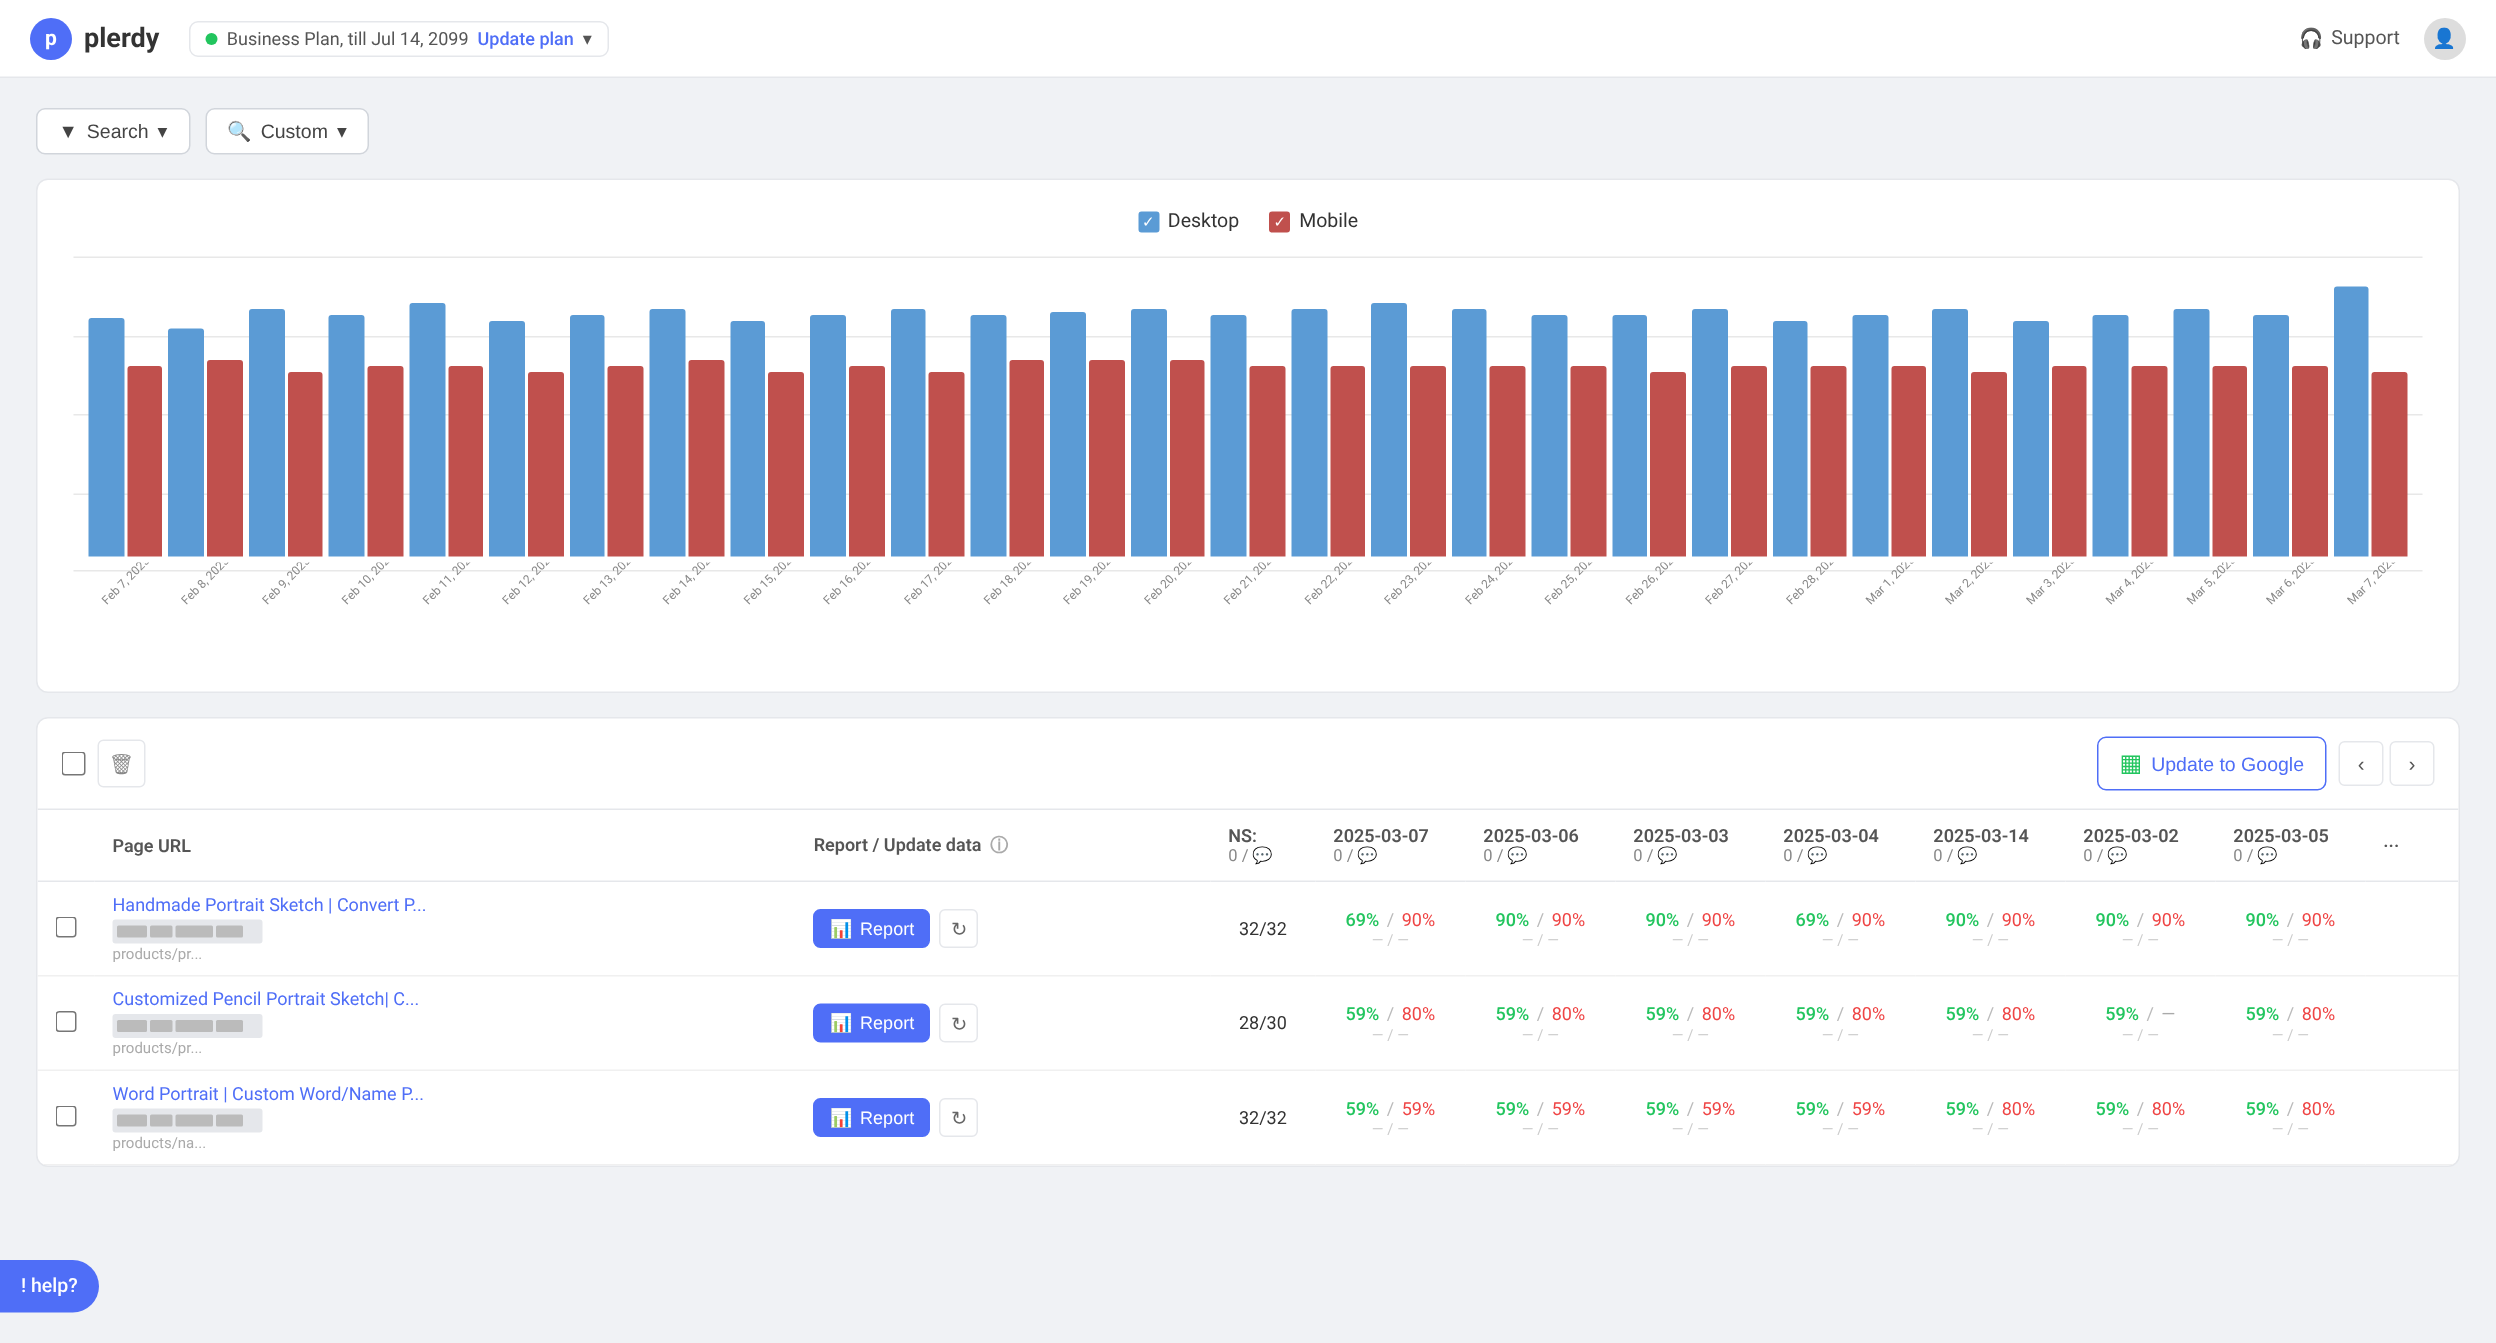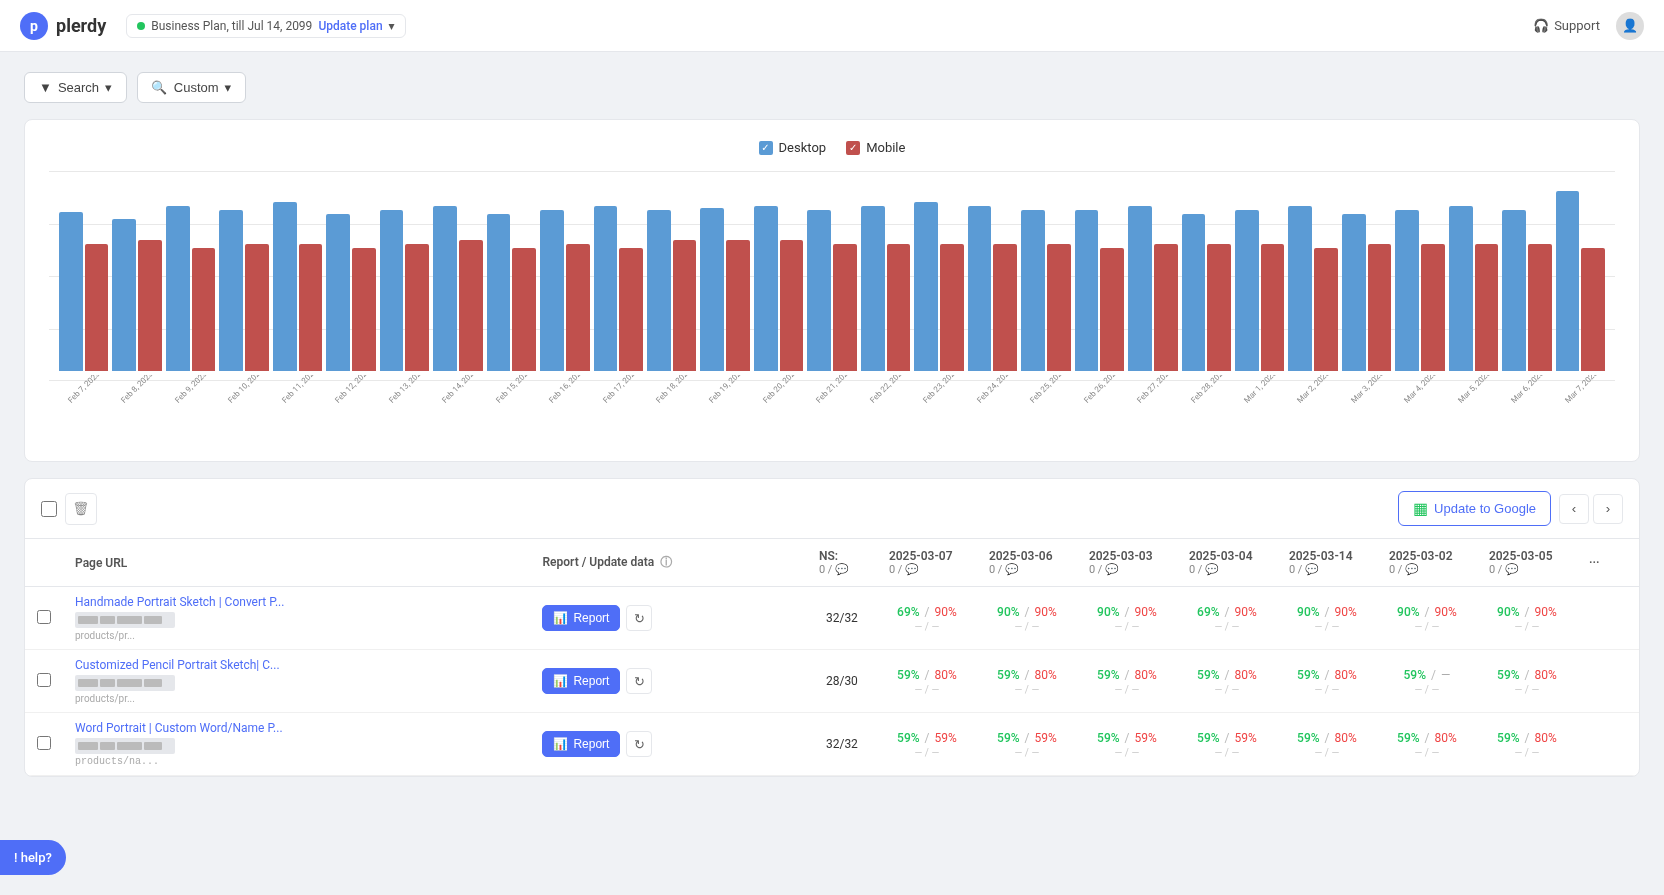--- a/index.html
+++ b/index.html
@@ -410,21 +410,21 @@
             <tr>
               <td class="checkbox-cell"><input type="checkbox" style="width: 14px; height: 14px;"></td>
               <td class="col-url">
                 <a class="url-link" href="#">Word Portrait | Custom Word/Name P...</a>
                 <div class="url-thumb">
                   <div class="thumb-block" style="width: 20px;"></div>
                   <div class="thumb-block" style="width: 15px;"></div>
                   <div class="thumb-block" style="width: 25px;"></div>
                   <div class="thumb-block" style="width: 18px;"></div>
                 </div>
-                <span style="color: rgb(170, 170, 170); font-size: 10px; display: block; margin-top: 2px; font-family: Liberation Mono, monospace;">products/na...</span>
+                <span style="color: rgb(170, 170, 170); font-size: 10px; display: block; margin-top: 2px;">products/na...</span>
               </td>
               <td class="col-report">
                 <div style="display: flex; align-items: center; gap: 6px;">
                   <button class="report-btn"><span style="font-size:12px;">📊</span> Report</button>
                   <button class="refresh-btn">↻</button>
                 </div>
               </td>
               <td class="ns-value">32/32</td>
               <td class="cell-scores"><span class="score-green" style="color: rgb(34, 197, 94);">59%</span><span class="score-sep"> / </span><span style="color: rgb(239, 68, 68);">59%</span><div style="font-size: 10px; color: rgb(204, 204, 204); margin-top: 2px;">— / —</div></td>
               <td class="cell-scores"><span class="score-green" style="color: rgb(34, 197, 94);">59%</span><span class="score-sep"> / </span><span style="color: rgb(239, 68, 68);">59%</span><div style="font-size: 10px; color: rgb(204, 204, 204); margin-top: 2px;">— / —</div></td>

